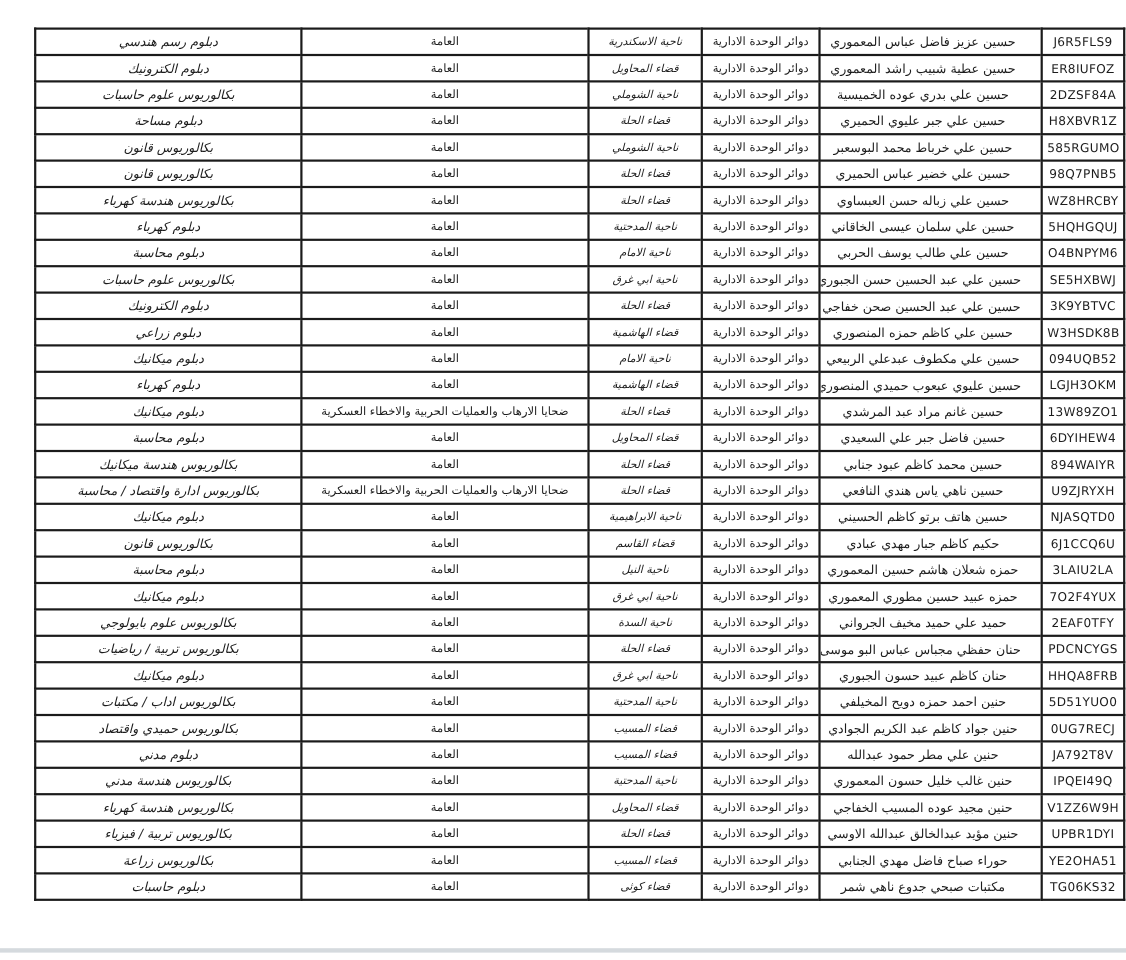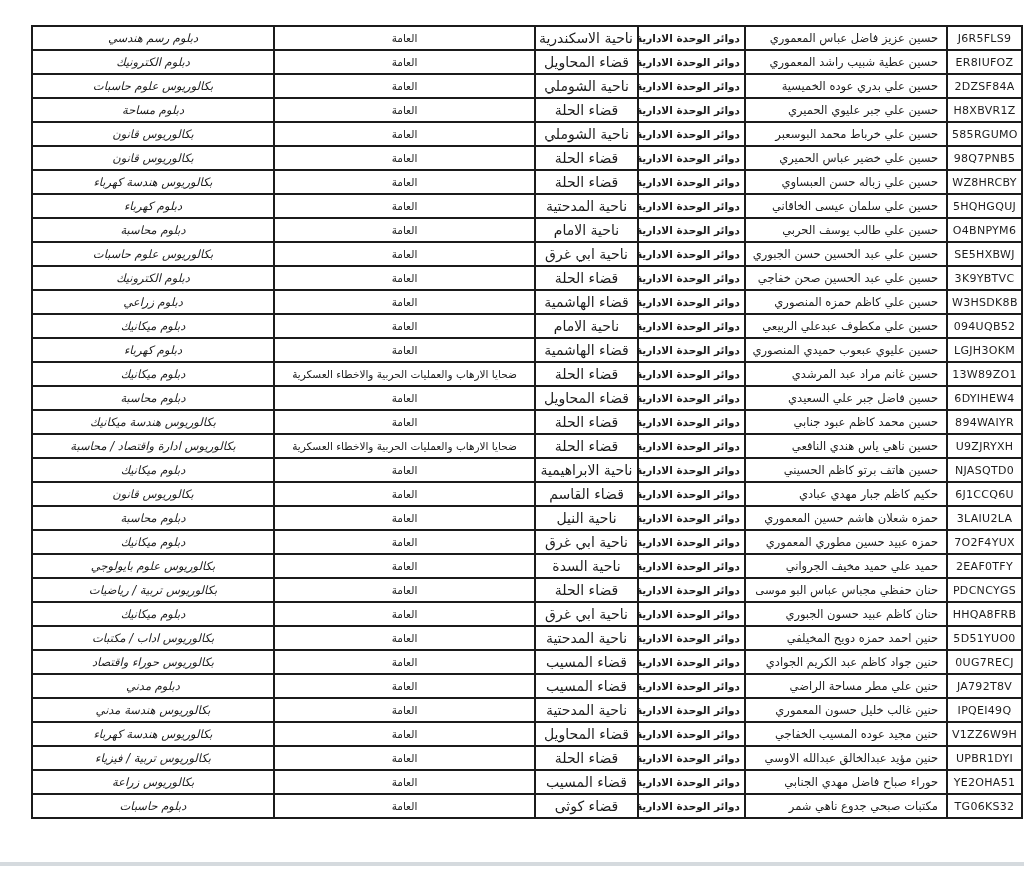--- a/index.html
+++ b/index.html
@@ -17,23 +17,23 @@
     height:24px;
     padding:0 4px;
     white-space:nowrap;
     overflow:hidden;
     color:#1c1c1c;
     text-align:center;
     vertical-align:middle;
     background:#ffffff;
   }
   td.id-cell       { direction:ltr; font-size:11px; letter-spacing:.3px; font-family:"DejaVu Sans", sans-serif;margin-top:13px; }
-  td.name-cell     { text-align:right; font-size:11.5px; padding-right:8px; }
-  td.unit-cell     { font-size:10.5px;font-weight:bold; }
-  td.district-cell { font-size:14px; }
+  td.name-cell     { text-align:center; font-size:11.5px; padding-right:18px; }
+  td.unit-cell     { font-size:10.5px; }
+  td.district-cell { font-size:10px;font-style:italic; }
   td.category-cell { font-size:10.5px;text-align:center; }
   td.degree-cell   { font-size:11.5px;font-style:italic; }
 
   .bottom-divider {
     position:absolute; left:0; top:862px; width:1024px; height:4px;
     background:#d5dade;
   }
 </style>
 </head>
 <body>
@@ -256,25 +256,25 @@
           <td class="district-cell">ناحية المدحتية</td>
           <td class="category-cell">العامة</td>
           <td class="degree-cell">بكالوريوس اداب / مكتبات</td>
         </tr>
         <tr>
           <td class="id-cell">0UG7RECJ</td>
           <td class="name-cell">حنين جواد كاظم عبد الكريم الجوادي</td>
           <td class="unit-cell">دوائر الوحدة الادارية</td>
           <td class="district-cell">قضاء المسيب</td>
           <td class="category-cell">العامة</td>
-          <td class="degree-cell">بكالوريوس حوراء واقتصاد</td>
+          <td class="degree-cell">بكالوريوس حميدي واقتصاد</td>
         </tr>
         <tr>
           <td class="id-cell">JA792T8V</td>
-          <td class="name-cell">حنين علي مطر مساحة الراضي</td>
+          <td class="name-cell">حنين علي مطر حمود عبدالله</td>
           <td class="unit-cell">دوائر الوحدة الادارية</td>
           <td class="district-cell">قضاء المسيب</td>
           <td class="category-cell">العامة</td>
           <td class="degree-cell">دبلوم مدني</td>
         </tr>
         <tr>
           <td class="id-cell">IPQEI49Q</td>
           <td class="name-cell">حنين غالب خليل حسون المعموري</td>
           <td class="unit-cell">دوائر الوحدة الادارية</td>
           <td class="district-cell">ناحية المدحتية</td>

